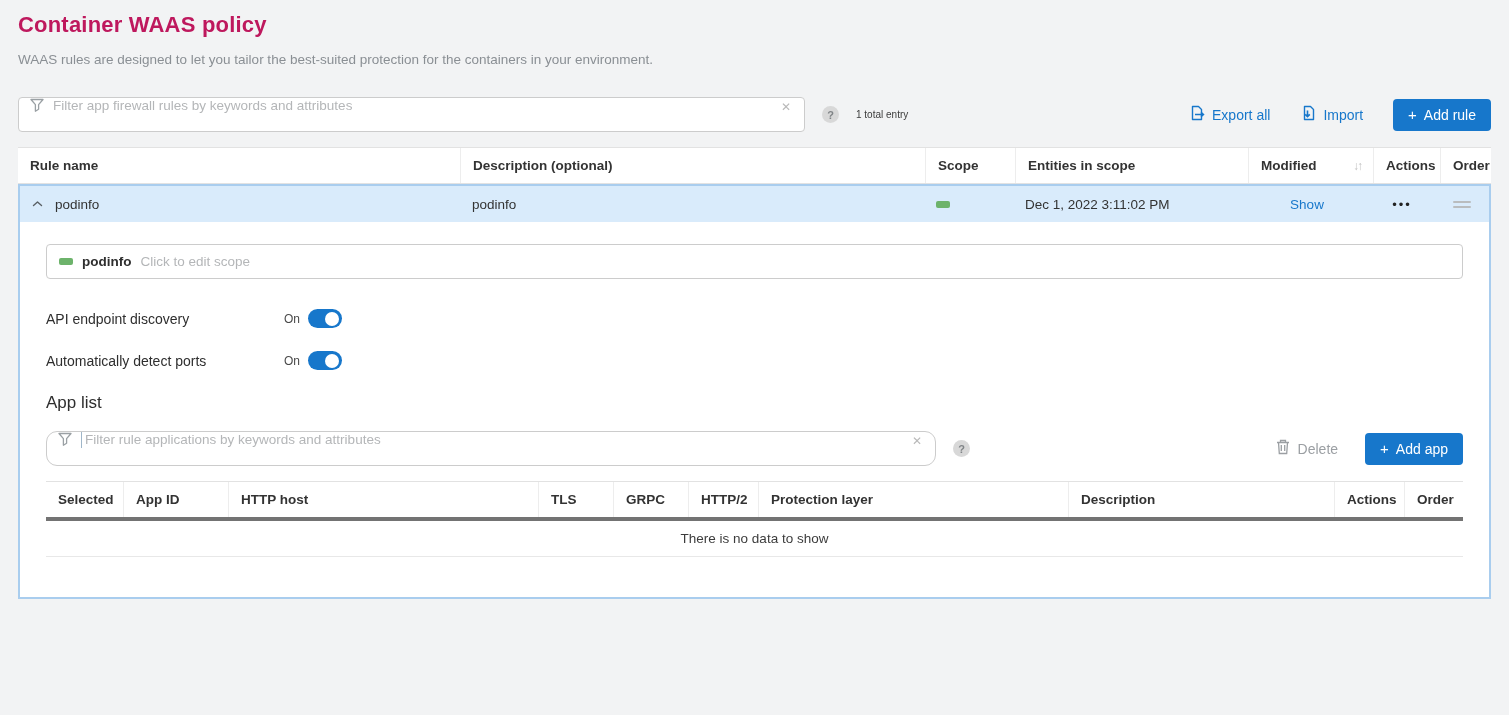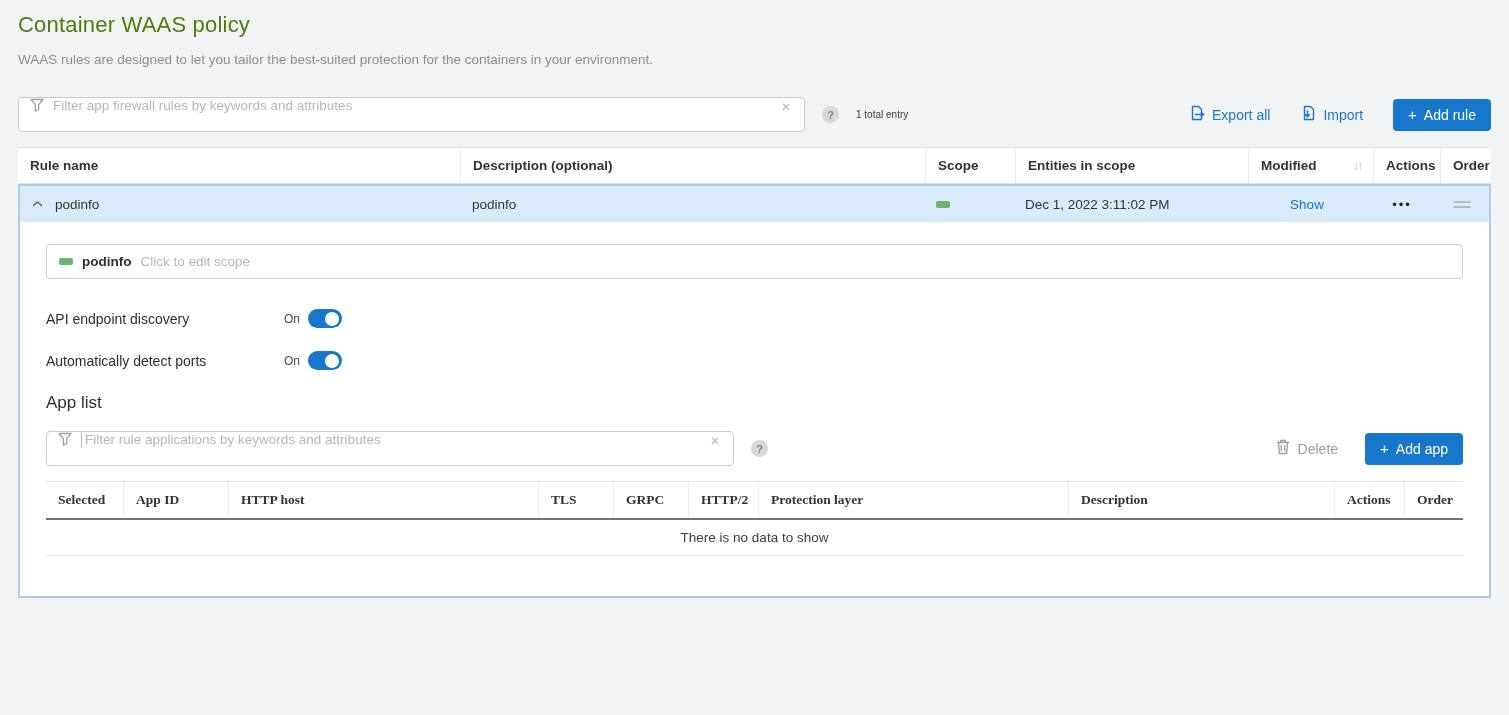--- a/index.html
+++ b/index.html
@@ -6,21 +6,21 @@
   html,body { width: 1509px; min-height: 715px; }
   body {
     background: #f2f3f4;
     font-family: "Liberation Sans", sans-serif;
     color: #333;
     font-size: 13.5px;
   }
   .page { padding: 12px 18px 0; }
 
   
-  .page-title { font-size: 22px; font-weight: 400; color: #4d7c0f; margin-bottom: 14px; letter-spacing: .2px; }
+  .page-title { font-size: 22px; font-weight: 700; color: #be185d; margin-bottom: 14px; letter-spacing: .2px; }
   .page-subtitle { font-size: 13.5px; color: #8a8f94; margin-bottom: 30px; }
 
   
   .toolbar { display: flex; align-items: center; margin-bottom: 15px; }
   .filter-box {
     width: 787px; height: 35px; background: #fff;
     border: 1px solid #ccc; border-radius: 4px;
     display: flex; align-items: flex-start; padding: 0 11px; gap: 9px;
   }
   .filter-placeholder { flex: 1; color: #b4b6b8; font-size: 13.5px; white-space: nowrap; overflow: hidden; }
@@ -84,31 +84,31 @@
 
   .toggle-row { display: flex; align-items: center; margin-bottom: 23px; }
   .toggle-label { width: 238px; font-size: 14px; color: #2e2e2e; }
   .toggle-state { font-size: 12px; color: #4a4a4a; margin-right: 8px; }
   .switch { width: 34px; height: 19px; border-radius: 10px; background: #1777cb; position: relative; cursor: pointer; }
   .switch .knob { position: absolute; top: 2.5px; right: 3px; width: 14px; height: 14px; border-radius: 50%; background: #fff; }
 
   .app-heading { margin-top: 8px; margin-bottom: 18px; }
 
   .app-toolbar { display: flex; align-items: center; margin-bottom: 15px; }
-  .app-filter { width: 688px; }
+  .app-filter { width: 890px; border-radius: 11px; }
   .text-caret { width: 1px; height: 16px; background: #9fb6c9; margin-right: -6px; }
   .delete-btn {
     display: flex; align-items: center; gap: 8px; color: #9b9fa3; font-size: 14px;
     background: none; border: none; font-family: inherit; cursor: pointer; margin-right: 27px;
   }
 
   .app-thead {
     display: grid;
     grid-template-columns: 77px 105px 310px 75px 75px 70px 310px 1fr 70px 59px;
-    border-top: 1px solid #e2e2e2; border-bottom: 2px solid #737373; font-family: Liberation Serif, serif;
+    border-top: 1px solid #e2e2e2; border-bottom: 4px solid #737373;
   }
   .no-data-row {
     height: 36px; display: flex; align-items: center; justify-content: center;
     border-bottom: 1px solid #e8e8e8; color: #3c3c3c; font-size: 13.5px;
   }
 </style>
 </head>
 <body>
 
 <div class="page">

